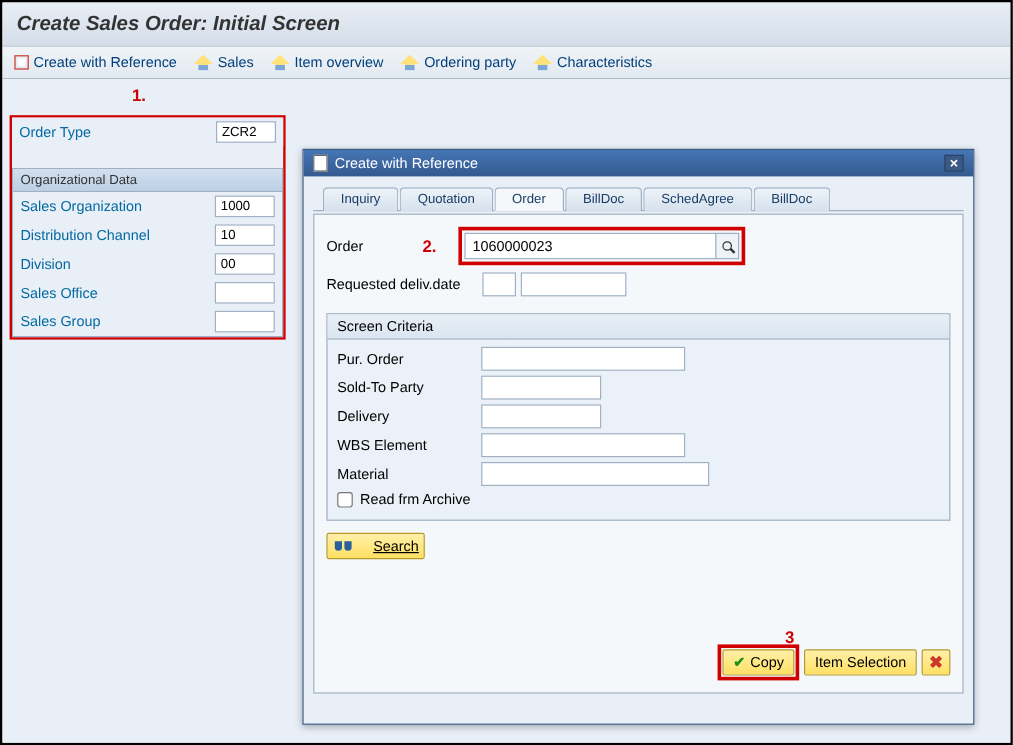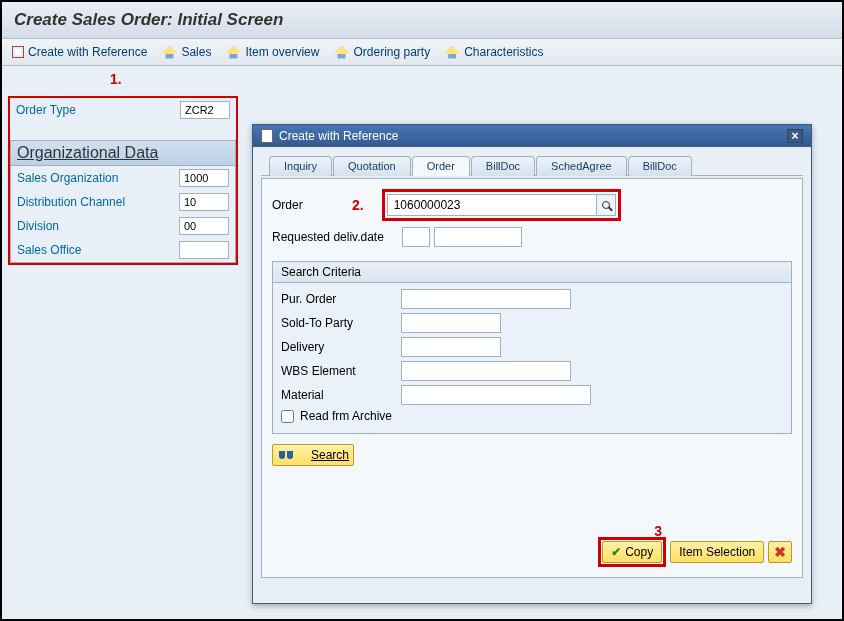--- a/index.html
+++ b/index.html
@@ -93,24 +93,23 @@
       padding: 0 4px;
     }
     .field-input.wide { width: 50px; }
     .group-box {
       margin-top: 18px;
       border: 1px solid #9fb0c3;
     }
     .group-title {
       background: linear-gradient(to bottom, #d2dfef, #bcd0e6);
       padding: 3px 6px;
-      font-size: 16px;
+      font-size: 11px;
       color: #333;
       border-bottom: 1px solid #9fb0c3;
-      text-decoration: underline;
     }
     
     .modal {
       position: absolute;
       left: 250px; top: 58px;
       width: 560px;
       height: 480px;
       border: 1px solid #3d5a80;
       box-shadow: 0 2px 6px rgba(0,0,0,0.3);
       background: #e8eff6;
@@ -376,20 +375,24 @@
         <input class="field-input" value="10" style="">
       </div>
       <div class="field-row">
         <span class="field-label">Division</span>
         <input class="field-input" value="00" style="">
       </div>
       <div class="field-row">
         <span class="field-label">Sales Office</span>
         <input class="field-input" value="" style="">
       </div>
+      <div class="field-row">
+        <span class="field-label">Sales Group</span>
+        <input class="field-input" value="" style="">
+      </div>
     </div>
   </div>
 
   <div class="modal">
     <div class="modal-title">
       <div class="modal-title-left">
         <span class="icon-doc"></span>
         <span>Create with Reference</span>
       </div>
       <div class="modal-close">
@@ -418,21 +421,21 @@
           </span>
         </div>
 
         <div class="mform-row">
           <span class="mform-label">Requested deliv.date</span>
           <input class="small-in" style="">
           <input class="med-in" style="">
         </div>
 
         <div class="sc-group">
-          <div class="sc-title">Search Criteria</div>
+          <div class="sc-title">Screen Criteria</div>
           <div class="sc-body">
             <div class="sc-row">
                 <span class="sc-label">Pur. Order</span>
                 <input class="sc-input w1" style="">
               </div>
             <div class="sc-row">
                 <span class="sc-label">Sold-To Party</span>
                 <input class="sc-input w2" style="">
               </div>
             <div class="sc-row">

